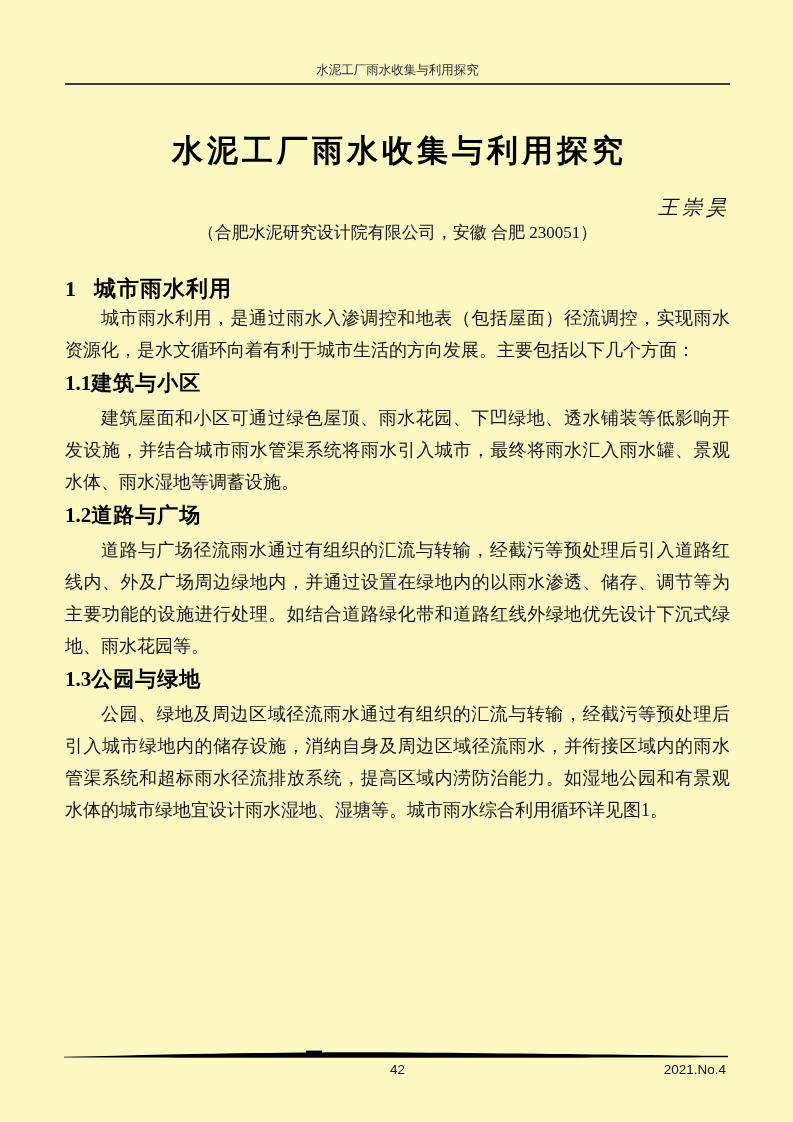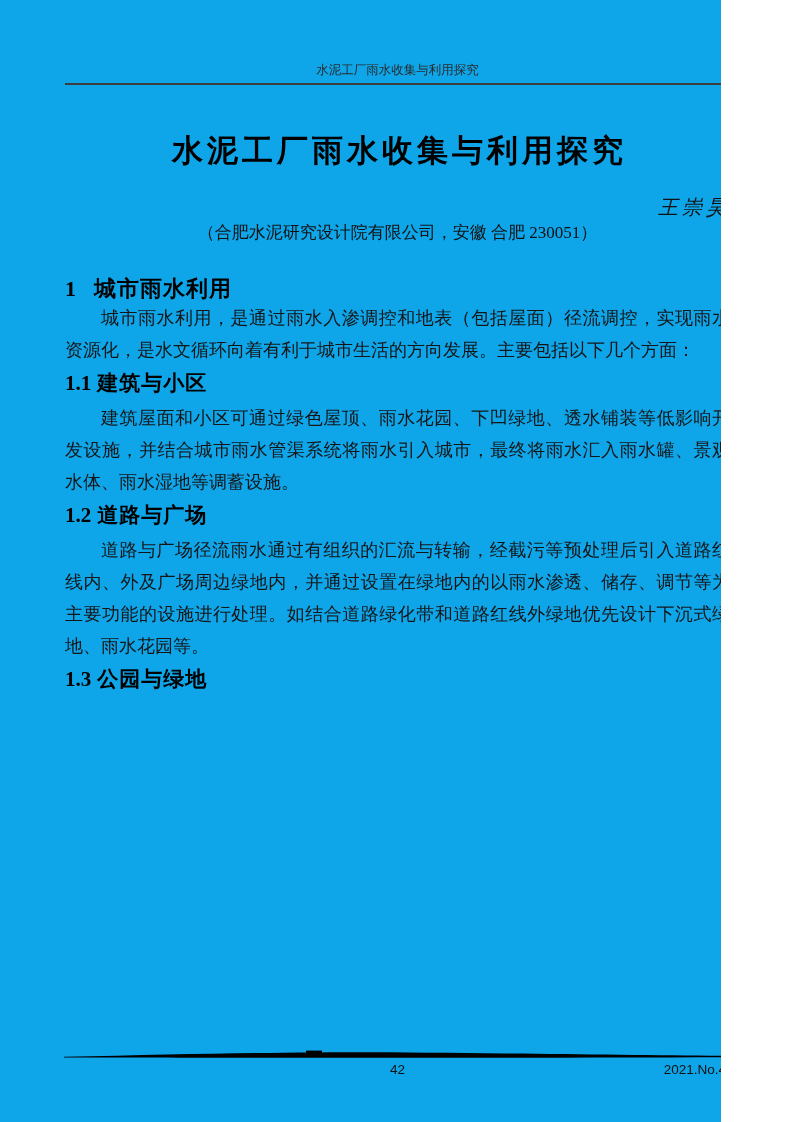--- a/index.html
+++ b/index.html
@@ -1,20 +1,20 @@
 <!DOCTYPE html>
 <html lang="zh"><head>
 <meta charset="utf-8">
 <style>
   html, body { margin: 0; padding: 0; background: #ffffff; }
   .page {
     position: relative;
-    width: 721px;
+    width: 793px;
     height: 1122px;
-    background: #0ea5e9;
+    background: #fef9c3;
     color: #1b1b1b;
     overflow: hidden;
     font-family: "Liberation Serif", serif;
   }
 
   
   .running-header {
     position: absolute;
     top: 62px;
     left: 65px;
@@ -76,21 +76,21 @@
   .sec-h1 .sec-num { font-family: "Liberation Serif", serif; margin-right: 18px; }
   .sec-h1 .sec-text { font-family: "Liberation Sans", sans-serif; letter-spacing: 1px; }
 
   .sec-h2 {
     margin-top: 4px;
     font-size: 21px;
     line-height: 26px;
     font-weight: 700;
     color: #000;
   }
-  .sec-h2 .sec-num { font-family: "Liberation Serif", serif; margin-right: 6px; }
+  .sec-h2 .sec-num { font-family: "Liberation Serif", serif; }
   .sec-h2 .sec-text { font-family: "Liberation Sans", sans-serif; letter-spacing: 1px; }
 
   .body-para {
     margin: 6px 0 0 0;
     font-size: 18px;
     line-height: 32px;
     text-align: justify;
     text-indent: 2em;
     color: #151515;
   }
@@ -146,20 +146,21 @@
     <p class="body-para">建筑屋面和小区可通过绿色屋顶、雨水花园、下凹绿地、透水铺装等低影响开发设施，并结合城市雨水管渠系统将雨水引入城市，最终将雨水汇入雨水罐、景观水体、雨水湿地等调蓄设施。</p>
 
     <div class="sec-h2">
       <span class="sec-num">1.2</span><span class="sec-text">道路与广场</span>
     </div>
     <p class="body-para">道路与广场径流雨水通过有组织的汇流与转输，经截污等预处理后引入道路红线内、外及广场周边绿地内，并通过设置在绿地内的以雨水渗透、储存、调节等为主要功能的设施进行处理。如结合道路绿化带和道路红线外绿地优先设计下沉式绿地、雨水花园等。</p>
 
     <div class="sec-h2">
       <span class="sec-num">1.3</span><span class="sec-text">公园与绿地</span>
     </div>
+    <p class="body-para">公园、绿地及周边区域径流雨水通过有组织的汇流与转输，经截污等预处理后引入城市绿地内的储存设施，消纳自身及周边区域径流雨水，并衔接区域内的雨水管渠系统和超标雨水径流排放系统，提高区域内涝防治能力。如湿地公园和有景观水体的城市绿地宜设计雨水湿地、湿塘等。城市雨水综合利用循环详见图1。</p>
 
   </div>
 
   <svg class="footer-stroke" viewBox="0 0 664 12" preserveAspectRatio="none" aria-hidden="true">
     <path fill="#000000" d="M0,9.8
          C 100,7.6 180,5.8 250,5.4
          C 320,5.0 380,6.0 440,6.4
          C 520,7.0 600,8.4 664,8.8
          L 664,10.2
          C 560,10.6 420,10.8 300,10.8

